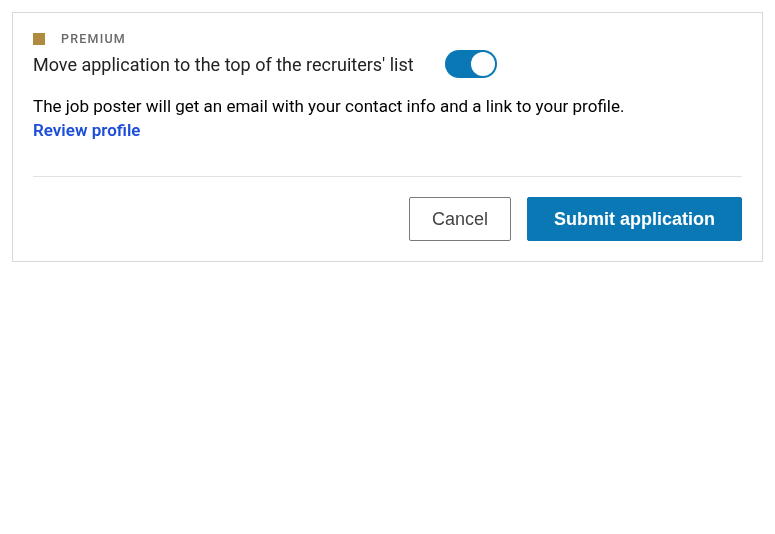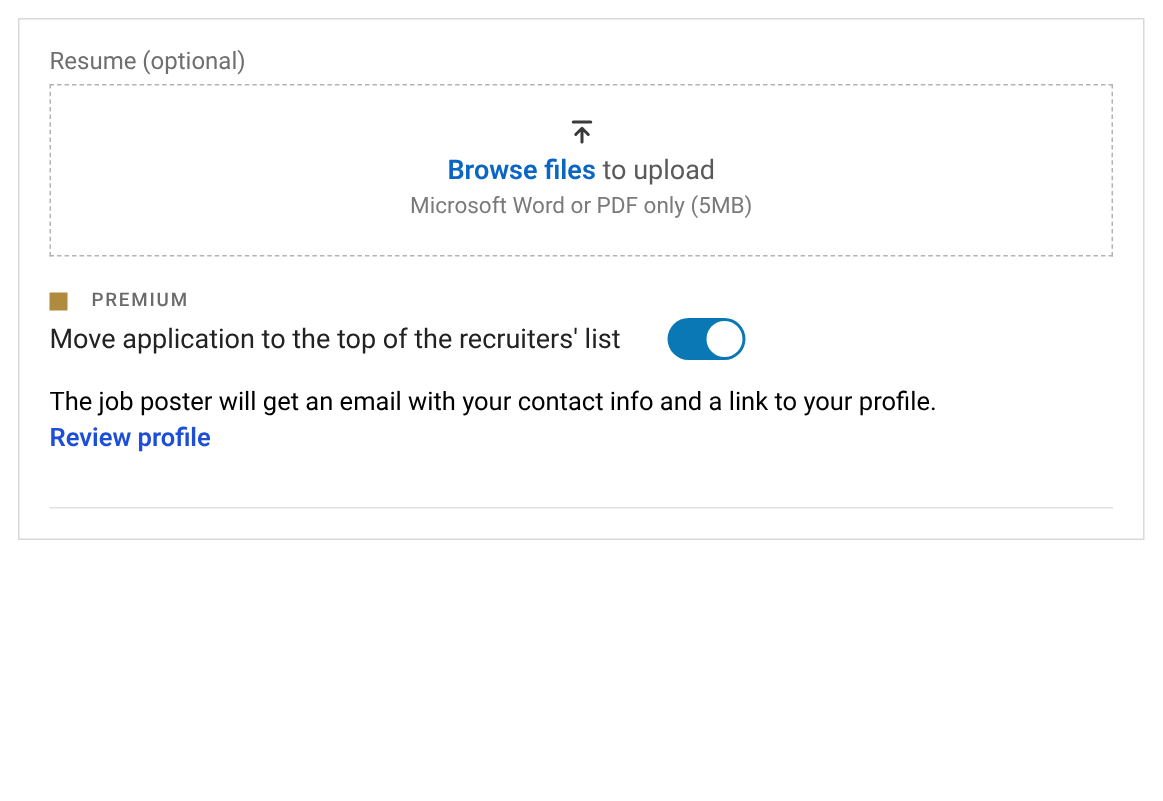--- a/index.html
+++ b/index.html
@@ -139,44 +139,37 @@
     color: #fff;
     font-weight: 600;
     padding: 12px 26px;
   }
 </style>
 </head>
 <body>
 
 <div class="card">
 
-  <div class="section-label">Resume (optional)</div>
 
-  <div class="dropzone">
-    <svg class="upload-icon" viewBox="0 0 24 20">
-      <line x1="5" y1="2" x2="19" y2="2" stroke="currentColor" stroke-width="2.4" stroke-linecap="round"></line>
-      <path d="M12 18 L12 7 M12 7 L7 12 M12 7 L17 12" fill="none" stroke="currentColor" stroke-width="2.4" stroke-linecap="round" stroke-linejoin="round"></path>
-    </svg>
-    <div class="dz-main">
-      <span class="browse">Browse files</span><span> to upload</span>
-    </div>
-    <div class="dz-sub">Microsoft Word or PDF only (5MB)</div>
-  </div>
 
   <div class="premium-row">
     <span class="premium-badge-icon"></span>
     <span class="premium-text">PREMIUM</span>
   </div>
 
   <div class="toggle-row">
     <span class="toggle-label">Move application to the top of the recruiters' list</span>
     <div class="toggle">
       <div class="knob"></div>
     </div>
   </div>
 
   <div class="info-text">The job poster will get an email with your contact info and a link to your profile.</div>
   <a class="review-link">Review profile</a>
 
   <hr class="divider">
 
+  <div class="footer">
+    <button class="btn btn-cancel">Cancel</button>
+    <button class="btn btn-submit">Submit application</button>
+  </div>
 
 </div>
 
 </body></html>

